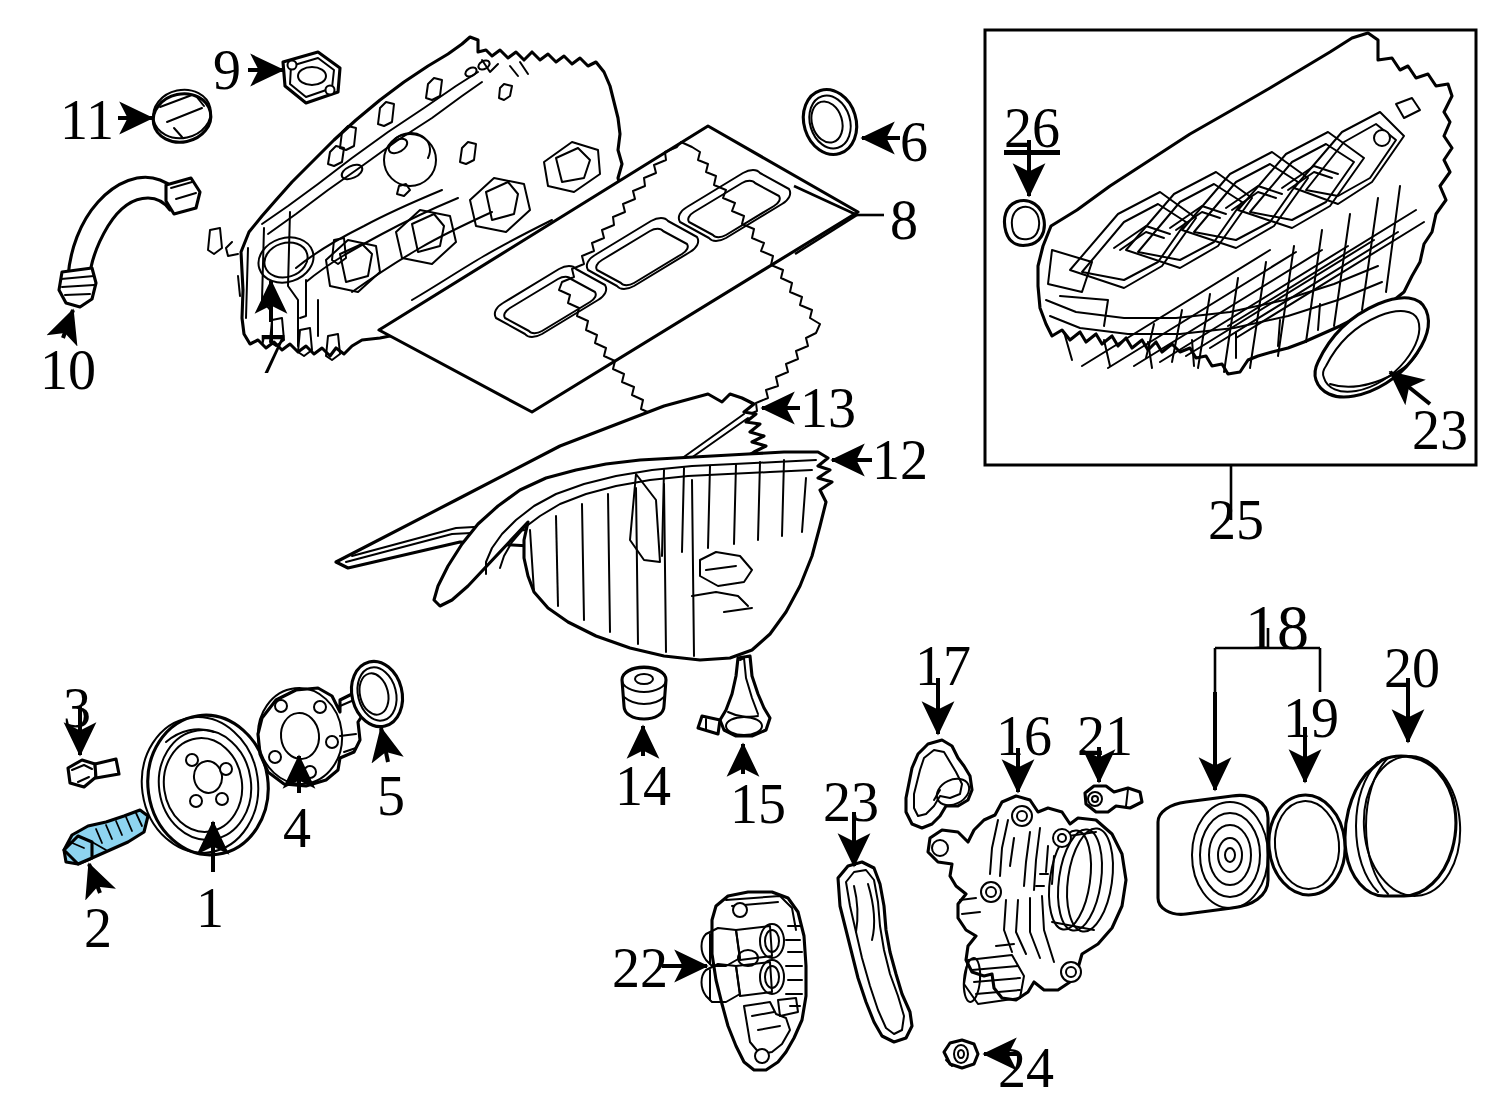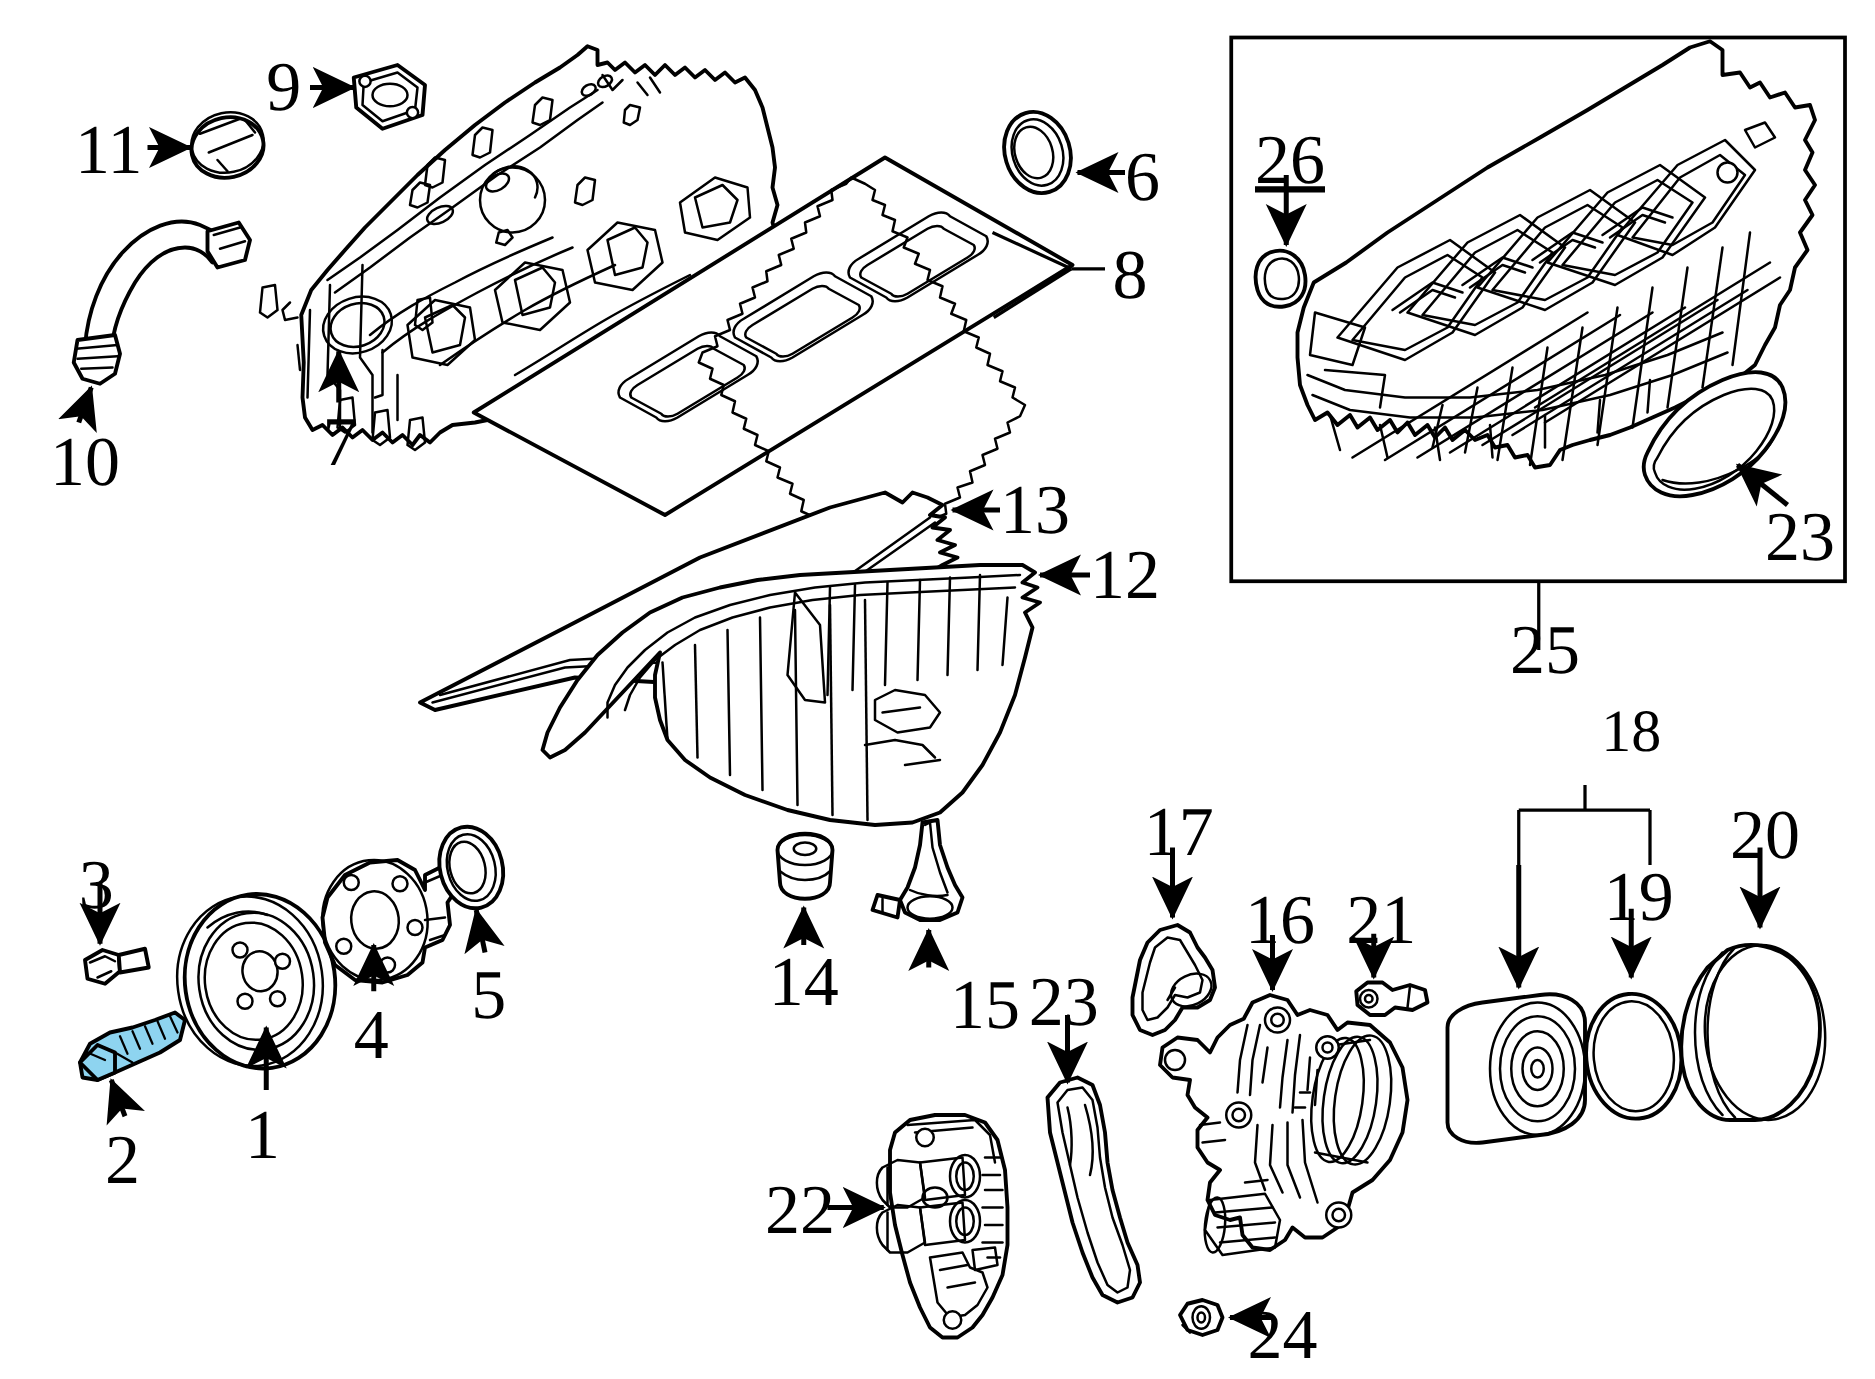--- a/index.html
+++ b/index.html
@@ -643,24 +643,24 @@
 <div class="num" style="left:377px;  top:768px;  font-size:56px;">5</div>
 <div class="num" style="left:900px;  top:114px;  font-size:56px;">6</div>
 <div class="num" style="left:258px;  top:326px;  font-size:56px;">7</div>
 <div class="num" style="left:890px;  top:192px;  font-size:56px;">8</div>
 <div class="num" style="left:213px;  top:42px;   font-size:56px;">9</div>
 <div class="num" style="left:40px;   top:342px;  font-size:56px;">10</div>
 <div class="num" style="left:60px;   top:92px;   font-size:56px;text-align:center;">11</div>
 <div class="num" style="left:872px;  top:432px;  font-size:56px;">12</div>
 <div class="num" style="left:800px;  top:380px;  font-size:56px;">13</div>
 <div class="num" style="left:615px;  top:758px;  font-size:56px;">14</div>
-<div class="num" style="left:760px;  top:776px;  font-size:56px;">15</div>
+<div class="num" style="left:730px;  top:776px;  font-size:56px;">15</div>
 <div class="num" style="left:996px;  top:708px;  font-size:56px;">16</div>
 <div class="num" style="left:915px;  top:638px;  font-size:56px;">17</div>
-<div class="num" style="left:1245px; top:562px;  font-size:48px;margin-left:36px;">18</div>
+<div class="num" style="left:1245px; top:596px;  font-size:64px;">18</div>
 <div class="num" style="left:1283px; top:690px;  font-size:56px;">19</div>
 <div class="num" style="left:1384px; top:640px;  font-size:56px;">20</div>
 <div class="num" style="left:1077px; top:708px;  font-size:56px;">21</div>
 <div class="num" style="left:612px;  top:940px;  font-size:56px;">22</div>
 <div class="num" style="left:823px;  top:774px;  font-size:56px;">23</div>
 <div class="num" style="left:998px; top:1028px; font-size:56px;margin-top:12px;">24</div>
 <div class="num" style="left:1208px; top:492px;  font-size:56px;text-align:center;">25</div>
 <div class="num" style="left:1004px; top:100px;  font-size:56px;text-decoration:underline;">26</div>
 <div class="num" style="left:1412px; top:402px;  font-size:56px;">23</div>
 

